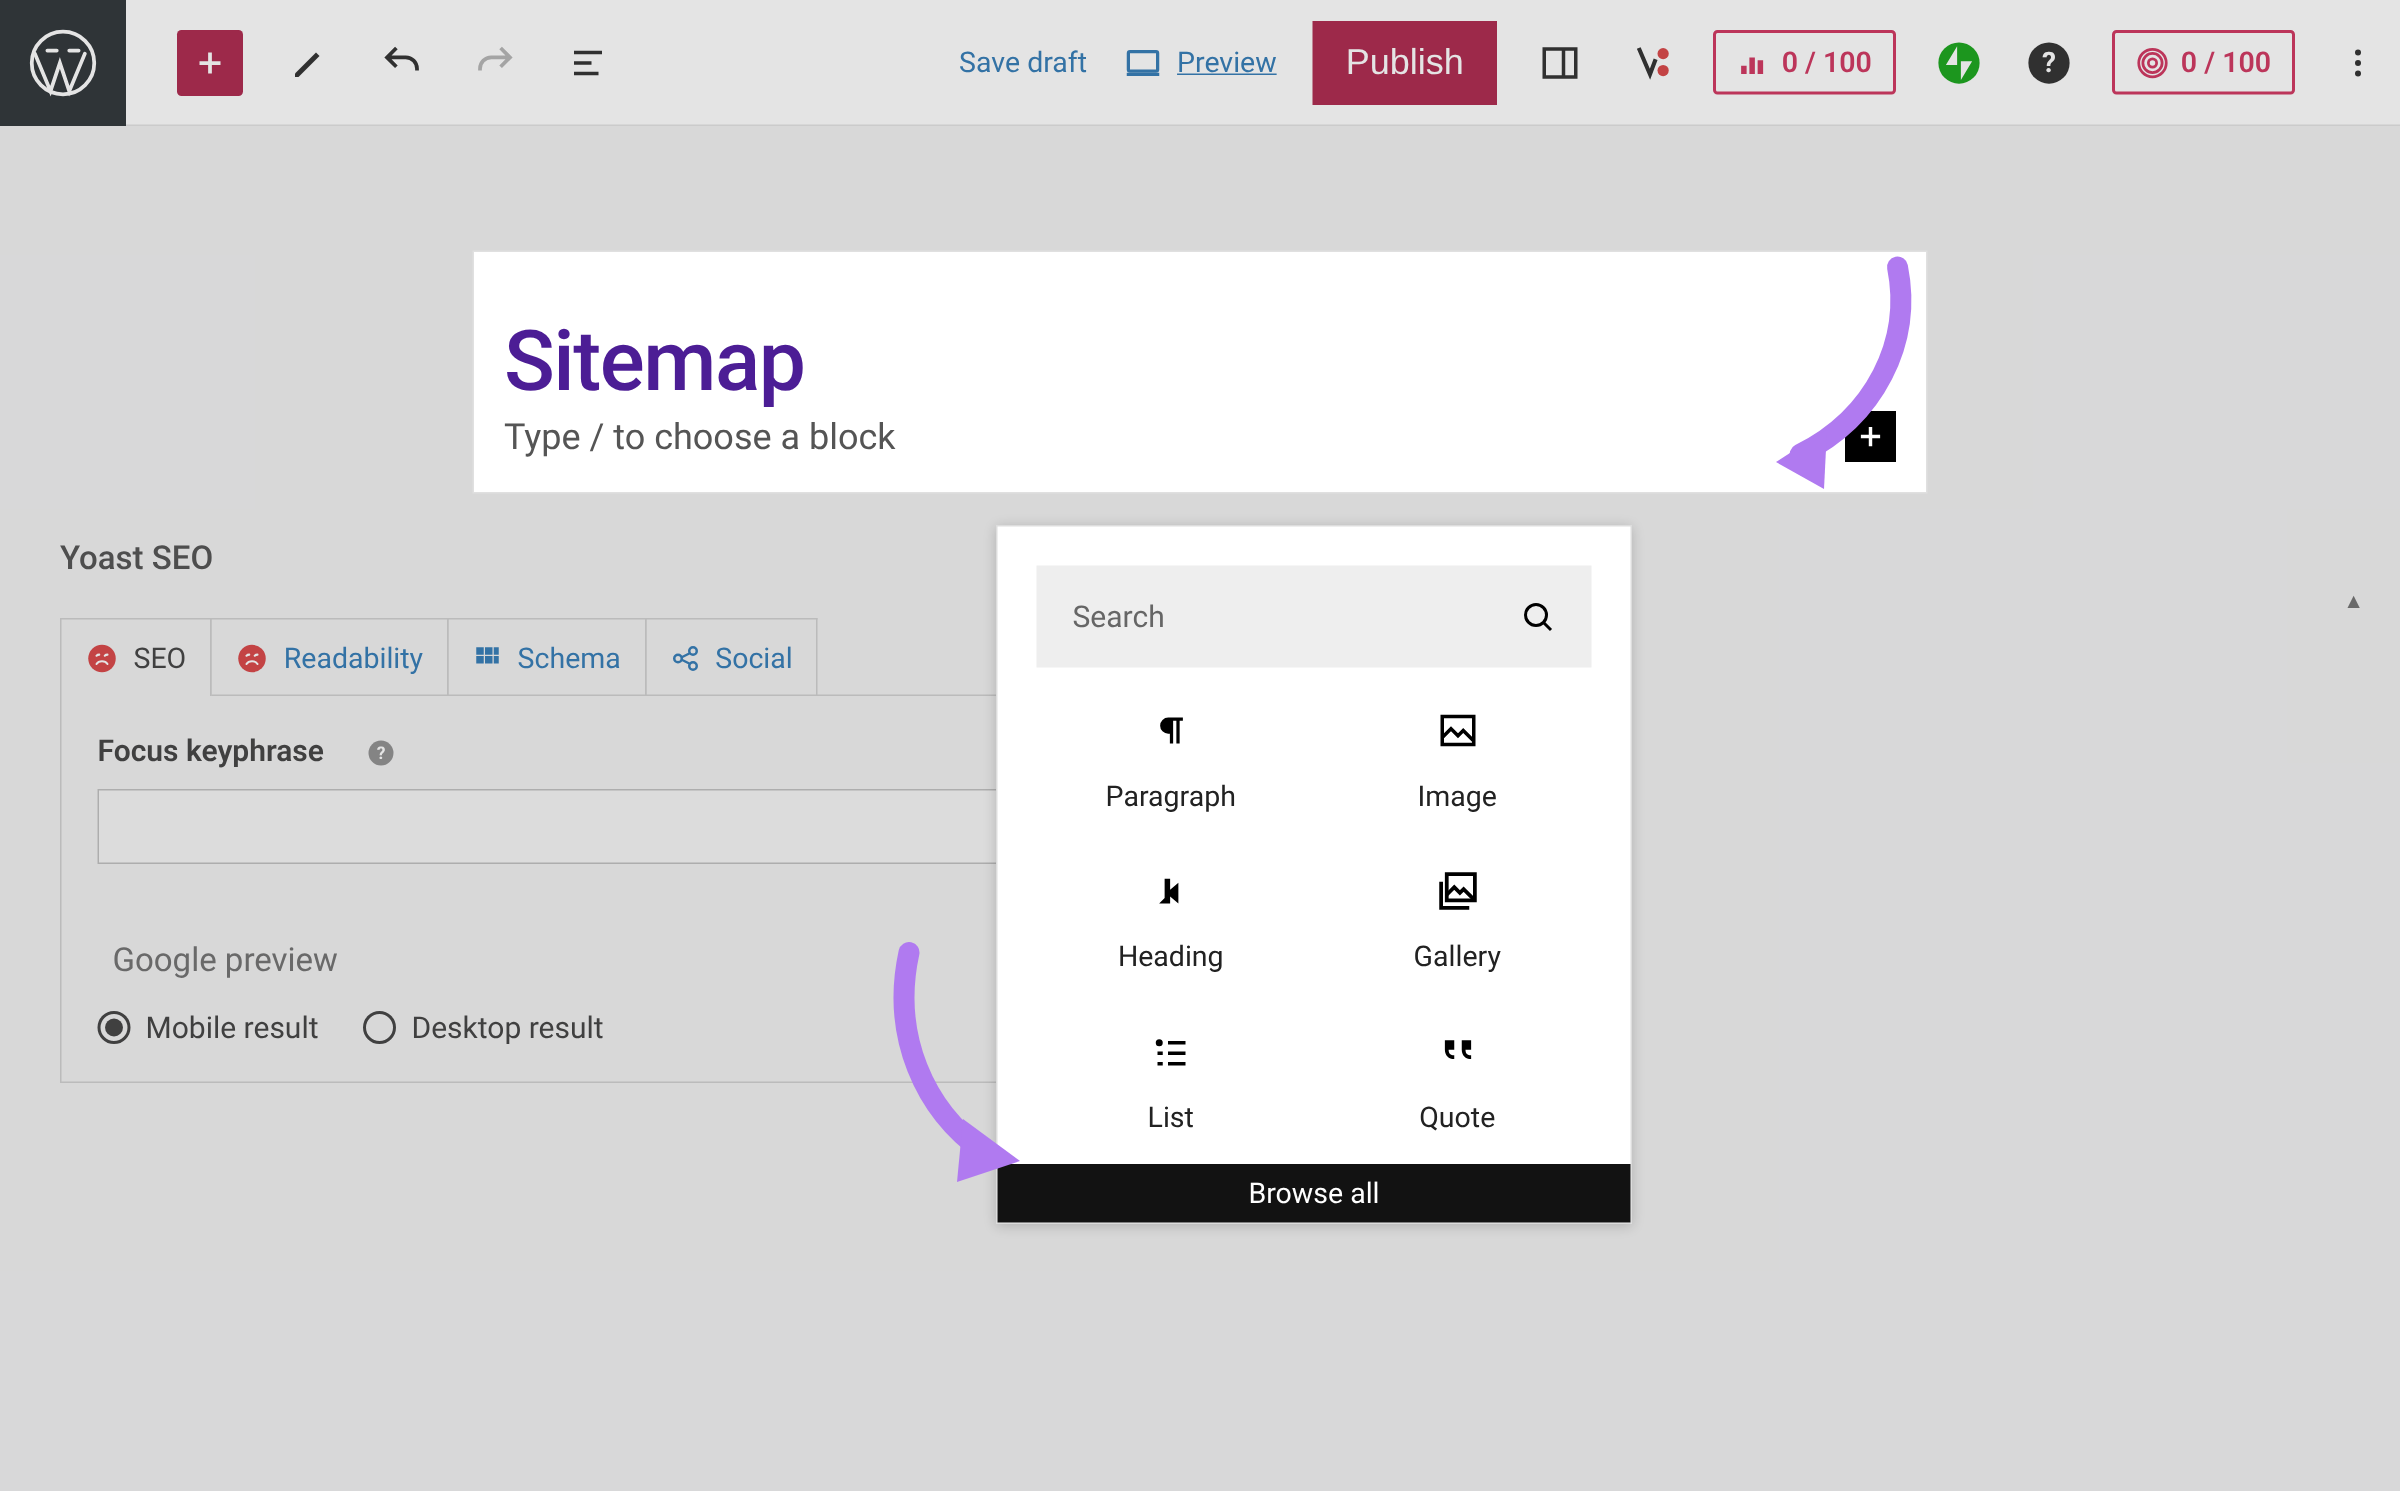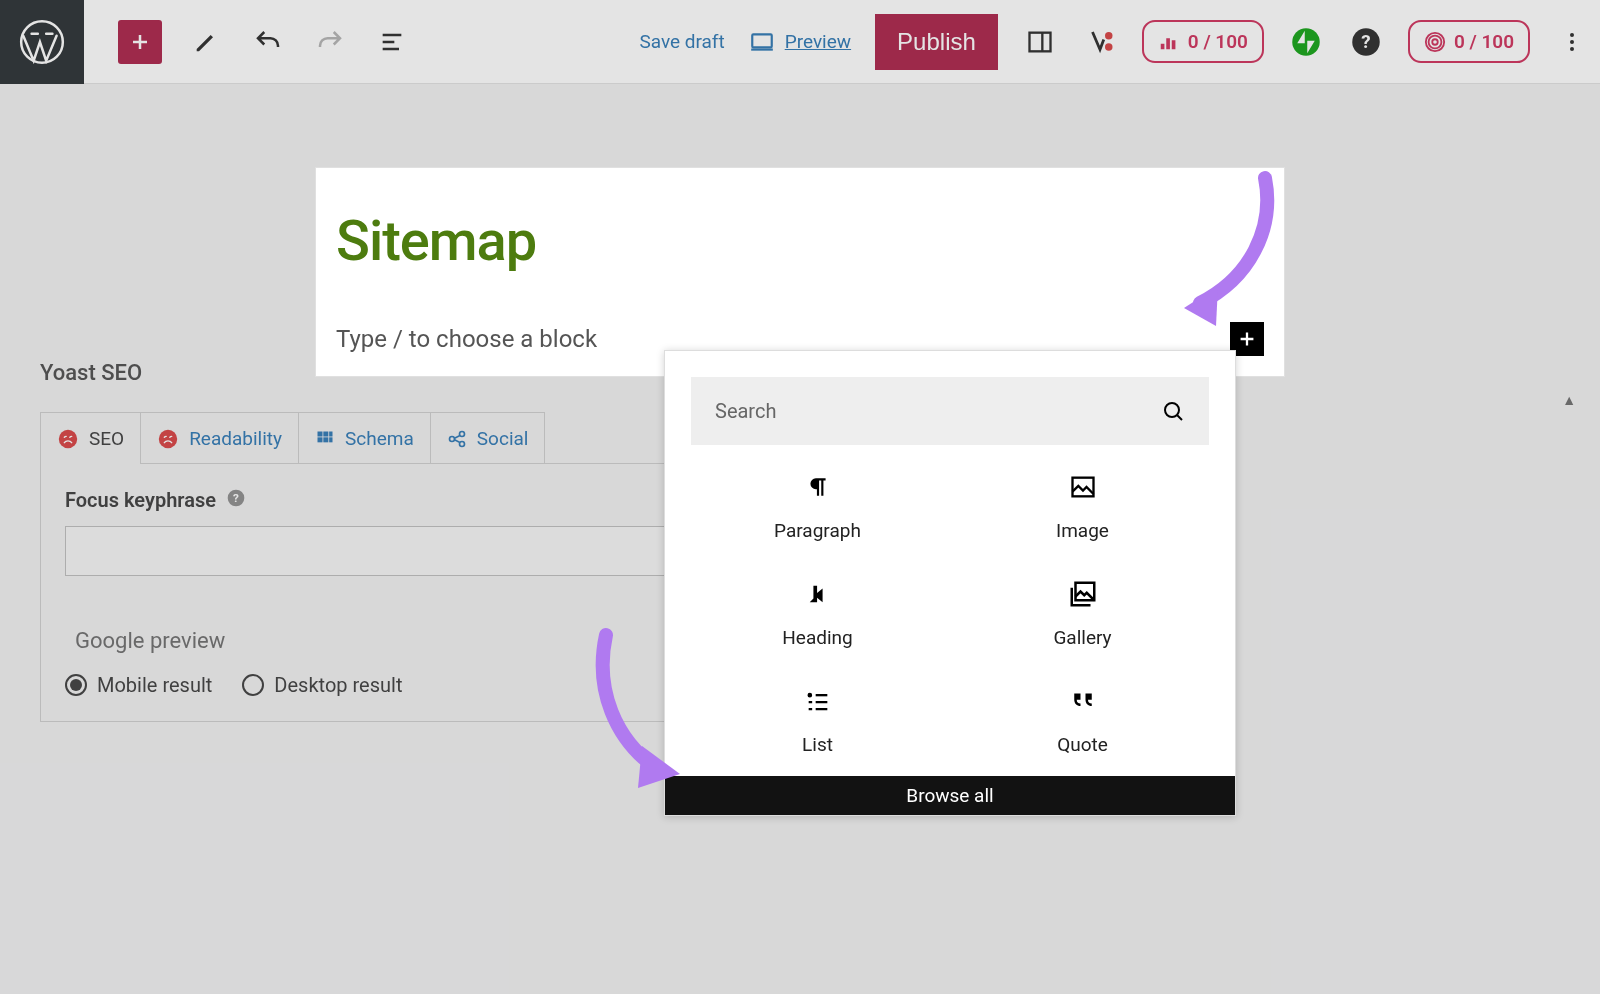--- a/index.html
+++ b/index.html
@@ -11,52 +11,52 @@
   .toolbar { height: 84px; background:#fff; border-bottom:1px solid #e0e0e0; display:flex; align-items:center; padding-right:10px; position:relative; z-index:1;}
   .wp-logo { width:84px; height:84px; background:#1d2327; display:flex; align-items:center; justify-content:center;}
   .wp-logo svg { width:50px; height:50px; }
   .toolbar-left { display:flex; align-items:center; gap:26px; padding-left:34px;}
   .btn-sq { width:44px; height:44px; display:flex; align-items:center; justify-content:center; border-radius:3px; }
   .btn-add { background:#a7163f; color:#fff; }
   .toolbar-right { margin-left:auto; display:flex; align-items:center; gap:24px;}
   .save-draft { color:#2271b1; font-size:19px; }
   .preview-link { color:#2271b1; font-size:19px; display:flex; align-items:center; gap:10px;text-decoration:underline;}
   .publish-btn { background:#a7163f; color:#fff; padding:14px 22px; font-size:24px; border:none;}
-  .score-box { border:2px solid #cd2553; color:#cd2553; padding:8px 14px; font-size:19px; font-weight:600; display:flex; align-items:center; gap:8px; border-radius:13px;}
+  .score-box { border:2px solid #cd2553; color:#cd2553; padding:8px 14px; font-size:19px; font-weight:600; display:flex; align-items:center; gap:8px; border-radius:3px;}
   .icon-btn { width:36px; height:36px; display:flex; align-items:center; justify-content:center;}
   
   
   .editor { position:relative; padding-top:84px; }
   .post-card { background:#fff; width:968px; margin:0 auto; padding:40px 20px 20px 20px; position:relative; z-index:10; box-shadow: 0 0 0 1px #e0e0e0;}
-  .post-title { font-size:56px; font-weight:500; letter-spacing:-1px; color:#4d7c0f; margin-bottom:48px;}
+  .post-title { font-size:56px; font-weight:500; letter-spacing:-1px; color:#4c1d95; }
   .block-prompt-row { display:flex; align-items:center; justify-content:space-between;}
   .block-prompt { font-size:24px; color:#555;}
   .add-block-btn { width:34px; height:34px; background:#000; display:flex; align-items:center; justify-content:center;}
   .add-block-btn svg { color:#fff; }
 
   
   .yoast-panel { position:absolute; left:40px; top:360px; right:515px; }
   .yoast-title { font-size:22px; color:#444; margin-bottom:26px; font-weight:500;}
   .tabs { display:flex; border-bottom:1px solid #ccc;}
   .tab { padding:14px 16px; display:flex; align-items:center; gap:10px; font-size:19px; border:1px solid transparent; border-bottom:none; position:relative; top:1px;}
   .tab.active { border-color:#ccc; background:#f0f0f1; color:#333;}
   .tab:not(.active){ color:#2271b1; border:1px solid #ccc; border-bottom:none; margin-left:-1px;}
   .tab:first-child { margin-left:0;}
   .panel-body { border:1px solid #ccc; border-top:none; padding:24px; background:#f0f0f1;}
-  .fk-label { font-size:20px; font-weight:600; color:#333; margin-bottom:14px; display:flex; align-items:flex-start; gap:10px;}
+  .fk-label { font-size:20px; font-weight:600; color:#333; margin-bottom:14px; display:flex; align-items:flex-end; gap:28px;}
   .fk-input { width:100%; height:50px; border:1px solid #bbb; background:#f6f6f6; margin-bottom:18px;}
   .related-btn { border:1px solid #aaa; background:#f0f0f0; padding:14px 18px; font-size:19px; border-radius:3px;}
   .gp-title { font-size:22px; color:#666; margin:34px 0 20px 10px;}
   .preview-as { font-size:20px; color:#333; font-weight:500; margin-bottom:16px;}
   .radio-row { display:flex; gap:30px; align-items:center; font-size:20px; color:#333;}
   .radio { width:22px; height:22px; border:2px solid #333; border-radius:50%; display:inline-flex; align-items:center; justify-content:center;}
   .radio.checked::after { content:""; width:12px; height:12px; background:#333; border-radius:50%;}
   
   
-  .inserter { position:absolute; top:350px; left:664px; width:572px; background:#fff; border:1px solid #ddd; box-shadow:0 1px 8px rgba(0,0,0,.18); z-index:20;}
+  .inserter { position:absolute; top:350px; left:664px; width:424px; background:#fff; border:1px solid #ddd; box-shadow:0 1px 8px rgba(0,0,0,.18); z-index:20;}
   .inserter-search { margin:26px; background:#eee; height:68px; display:flex; align-items:center; padding:0 24px; justify-content:space-between;}
   .search-ph { color:#666; font-size:20px;}
   .blocks-grid { display:grid; grid-template-columns:repeat(2,1fr); padding:0 20px 20px 20px; row-gap:36px;}
   .block-item { display:flex; flex-direction:column; align-items:center; gap:16px; font-size:19px; color:#222;}
   .block-icon { width:32px; height:32px; display:flex; align-items:center; justify-content:center;}
   .browse-all { background:#121212; color:#fff; text-align:center; padding:8px; font-size:19px;}
   
   .collapse-caret { position:absolute; right:24px; top:392px; font-size:14px; color:#666;}
 
   

